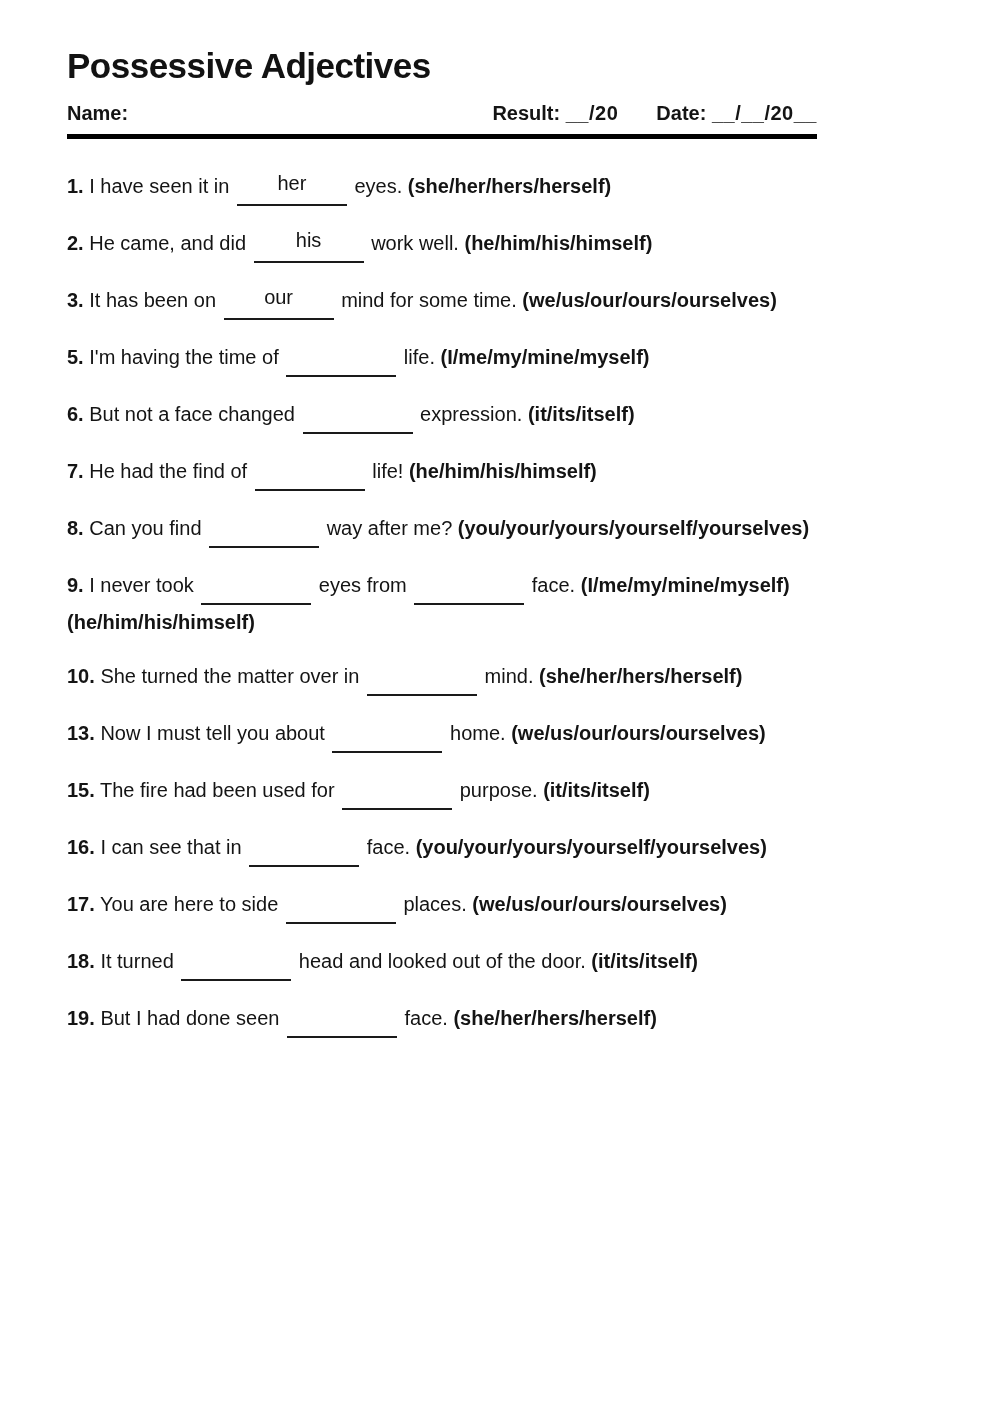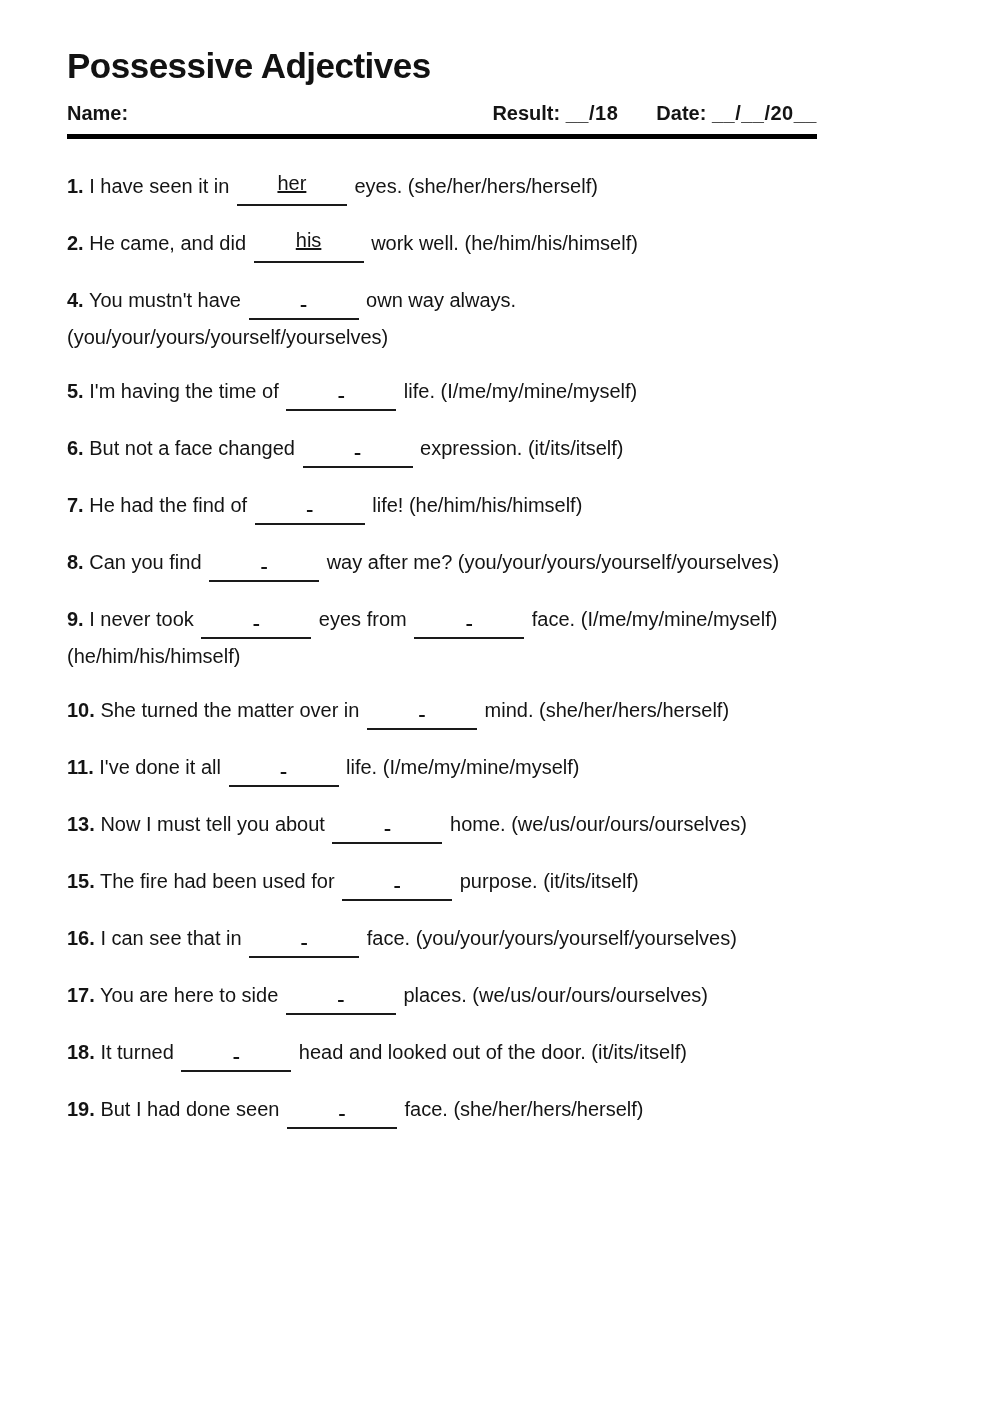--- a/index.html
+++ b/index.html
@@ -42,72 +42,70 @@
     border-top: 5px solid #000000;
     margin: 0 0 30px 0;
   }
   .questions { }
   .question {
     font-size: 20px;
     line-height: 34px;
     margin: 0 0 20px 0;
   }
   .qnum { font-weight: 700; }
-  .options { font-weight: 400; }
+  .options { font-weight: 700; }
   .blank {
     display: inline-block;
     min-width: 100px;
     border-bottom: 2px solid #1a1a1a;
     text-align: center;
     padding: 0 5px 1px 5px;
     margin: 0 2px;
   }
   .blank .answer {
     position: relative;
     top: -3px;
     display: inline-block;
     line-height: 24px;
-    text-decoration: underline;
   }
 </style>
 </head>
 <body>
 
 <div class="page">
   <h1 class="title">Possessive Adjectives</h1>
 
   <div class="meta-row">
     <div class="meta-group">
       <span>Name:</span>
     </div>
     <div class="meta-right">
       <div class="meta-group">
         <span>Result:</span>
-        <span class="meta-value">__/18</span>
+        <span class="meta-value">__/20</span>
       </div>
       <div class="meta-group">
         <span>Date:</span>
         <span class="meta-value">__/__/20__</span>
       </div>
     </div>
   </div>
 
   <div class="rule"></div>
 
   <div class="questions">
       <p class="question"><strong class="qnum">1.</strong> <span>I have seen it in </span><span class="blank"><span class="answer">her</span></span><span> eyes. </span><strong class="options">(she/her/hers/herself)</strong></p>
       <p class="question"><strong class="qnum">2.</strong> <span>He came, and did </span><span class="blank"><span class="answer">his</span></span><span> work well. </span><strong class="options">(he/him/his/himself)</strong></p>
-      <p class="question"><strong class="qnum">4.</strong> <span>You mustn't have </span><span class="blank"><span class="answer">&nbsp;</span></span><span> own way always. </span><strong class="options">(you/your/yours/yourself/yourselves)</strong></p>
+      <p class="question"><strong class="qnum">3.</strong> <span>It has been on </span><span class="blank"><span class="answer">our</span></span><span> mind for some time. </span><strong class="options">(we/us/our/ours/ourselves)</strong></p>
       <p class="question"><strong class="qnum">5.</strong> <span>I'm having the time of </span><span class="blank"><span class="answer">&nbsp;</span></span><span> life. </span><strong class="options">(I/me/my/mine/myself)</strong></p>
       <p class="question"><strong class="qnum">6.</strong> <span>But not a face changed </span><span class="blank"><span class="answer">&nbsp;</span></span><span> expression. </span><strong class="options">(it/its/itself)</strong></p>
       <p class="question"><strong class="qnum">7.</strong> <span>He had the find of </span><span class="blank"><span class="answer">&nbsp;</span></span><span> life! </span><strong class="options">(he/him/his/himself)</strong></p>
       <p class="question"><strong class="qnum">8.</strong> <span>Can you find </span><span class="blank"><span class="answer">&nbsp;</span></span><span> way after me? </span><strong class="options">(you/your/yours/yourself/yourselves)</strong></p>
       <p class="question"><strong class="qnum">9.</strong> <span>I never took </span><span class="blank"><span class="answer">&nbsp;</span></span><span> eyes from </span><span class="blank"><span class="answer">&nbsp;</span></span><span> face. </span><strong class="options">(I/me/my/mine/myself) (he/him/his/himself)</strong></p>
       <p class="question"><strong class="qnum">10.</strong> <span>She turned the matter over in </span><span class="blank"><span class="answer">&nbsp;</span></span><span> mind. </span><strong class="options">(she/her/hers/herself)</strong></p>
-      <p class="question"><strong class="qnum">11.</strong> <span>I've done it all </span><span class="blank"><span class="answer">&nbsp;</span></span><span> life. </span><strong class="options">(I/me/my/mine/myself)</strong></p>
       <p class="question"><strong class="qnum">13.</strong> <span>Now I must tell you about </span><span class="blank"><span class="answer">&nbsp;</span></span><span> home. </span><strong class="options">(we/us/our/ours/ourselves)</strong></p>
       <p class="question"><strong class="qnum">15.</strong> <span>The fire had been used for </span><span class="blank"><span class="answer">&nbsp;</span></span><span> purpose. </span><strong class="options">(it/its/itself)</strong></p>
       <p class="question"><strong class="qnum">16.</strong> <span>I can see that in </span><span class="blank"><span class="answer">&nbsp;</span></span><span> face. </span><strong class="options">(you/your/yours/yourself/yourselves)</strong></p>
       <p class="question"><strong class="qnum">17.</strong> <span>You are here to side </span><span class="blank"><span class="answer">&nbsp;</span></span><span> places. </span><strong class="options">(we/us/our/ours/ourselves)</strong></p>
       <p class="question"><strong class="qnum">18.</strong> <span>It turned </span><span class="blank"><span class="answer">&nbsp;</span></span><span> head and looked out of the door. </span><strong class="options">(it/its/itself)</strong></p>
       <p class="question"><strong class="qnum">19.</strong> <span>But I had done seen </span><span class="blank"><span class="answer">&nbsp;</span></span><span> face. </span><strong class="options">(she/her/hers/herself)</strong></p>
     </div>
 </div>
 
 </body></html>

